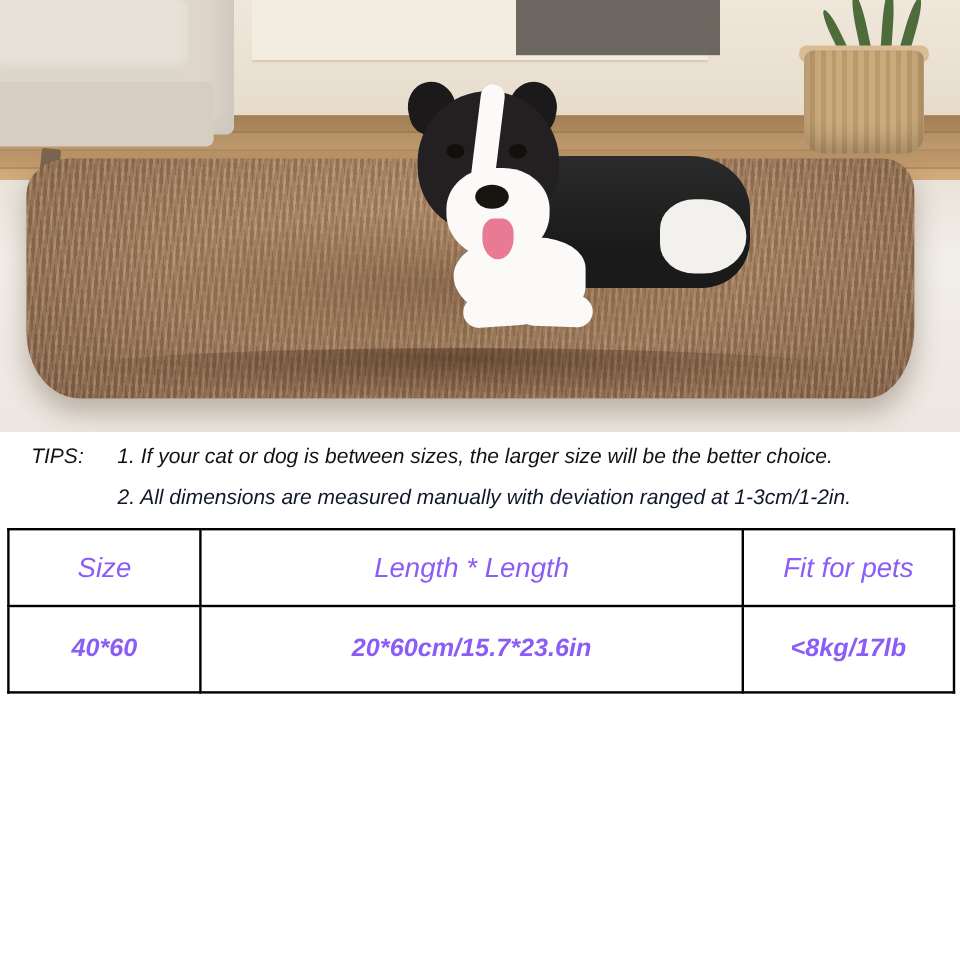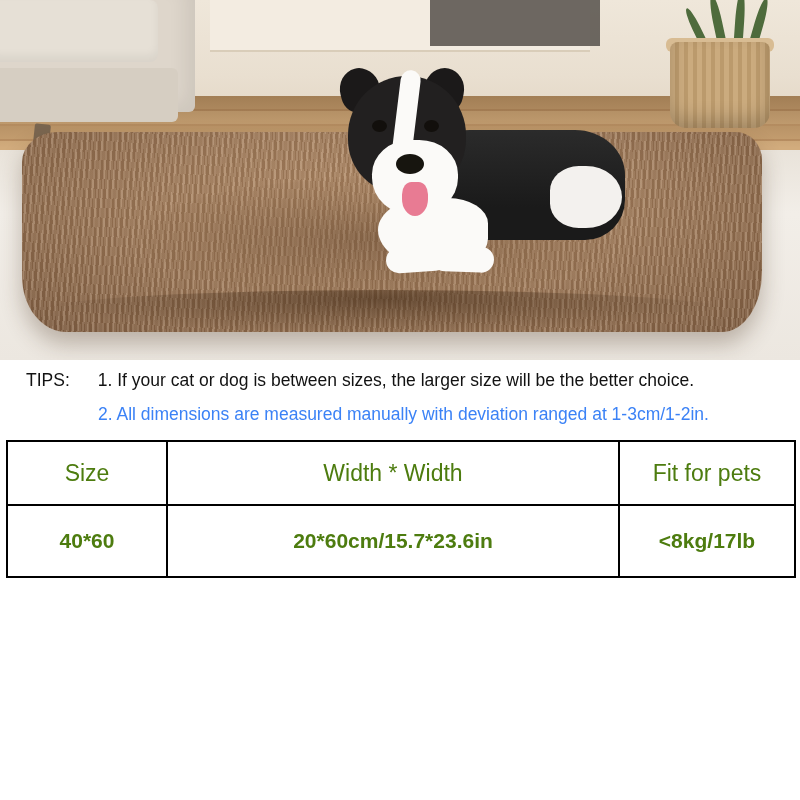--- a/index.html
+++ b/index.html
@@ -11,20 +11,21 @@
     width: 800px;
     height: 800px;
     font-family: "Liberation Sans", sans-serif;
     overflow: hidden;
   }
   .page {
     position: relative;
     width: 800px;
     height: 800px;
     background: #ffffff;
+    font-style: italic;
   }
 
   
   .photo {
     position: relative;
     width: 800px;
     height: 360px;
     overflow: hidden;
     background: #e7dfd4;
   }
@@ -265,37 +266,37 @@
     left: 26px; top: 10px;
     font-size: 17.5px;
     color: #121212;
     white-space: nowrap;
   }
   .tips-label { margin-right: 28px; }
   .tips-line2 {
     position: absolute;
     left: 98px; top: 44px;
     font-size: 17.5px;
-    color: #3b82f6;
+    color: #0f172a;
     white-space: nowrap;
   }
 
   
   table.size-table {
     position: absolute;
     left: 6px;
     top: 440px;
     width: 788px;
     border-collapse: collapse;
     table-layout: fixed;
   }
   table.size-table td, table.size-table th {
     border: 2px solid #000000;
     text-align: center;
-    color: #4d7c0f;
+    color: #8b5cf6;
     font-weight: bold;
     padding: 0;
     margin-top: 44px;
   }
   table.size-table th {
     height: 62px;
     font-size: 23px;
     font-weight: normal;
   }
   table.size-table td {
@@ -366,21 +367,21 @@
 
   <table class="size-table">
     <colgroup>
       <col class="c1">
         <col class="c2">
         <col class="c3">
     </colgroup>
     <thead>
       <tr>
         <th>Size</th>
-        <th>Width * Width</th>
+        <th>Length * Length</th>
         <th>Fit for pets</th>
       </tr>
     </thead>
     <tbody>
       <tr>
         <td>40*60</td>
         <td>20*60cm/15.7*23.6in</td>
         <td>&lt;8kg/17lb</td>
       </tr>
     </tbody>

